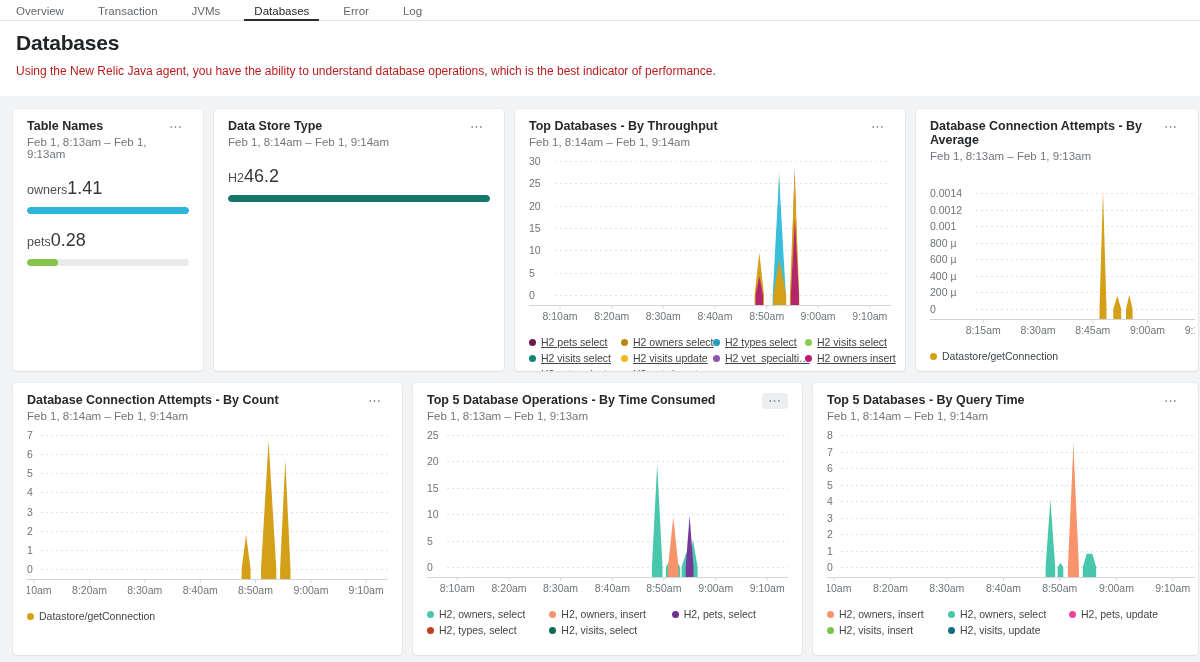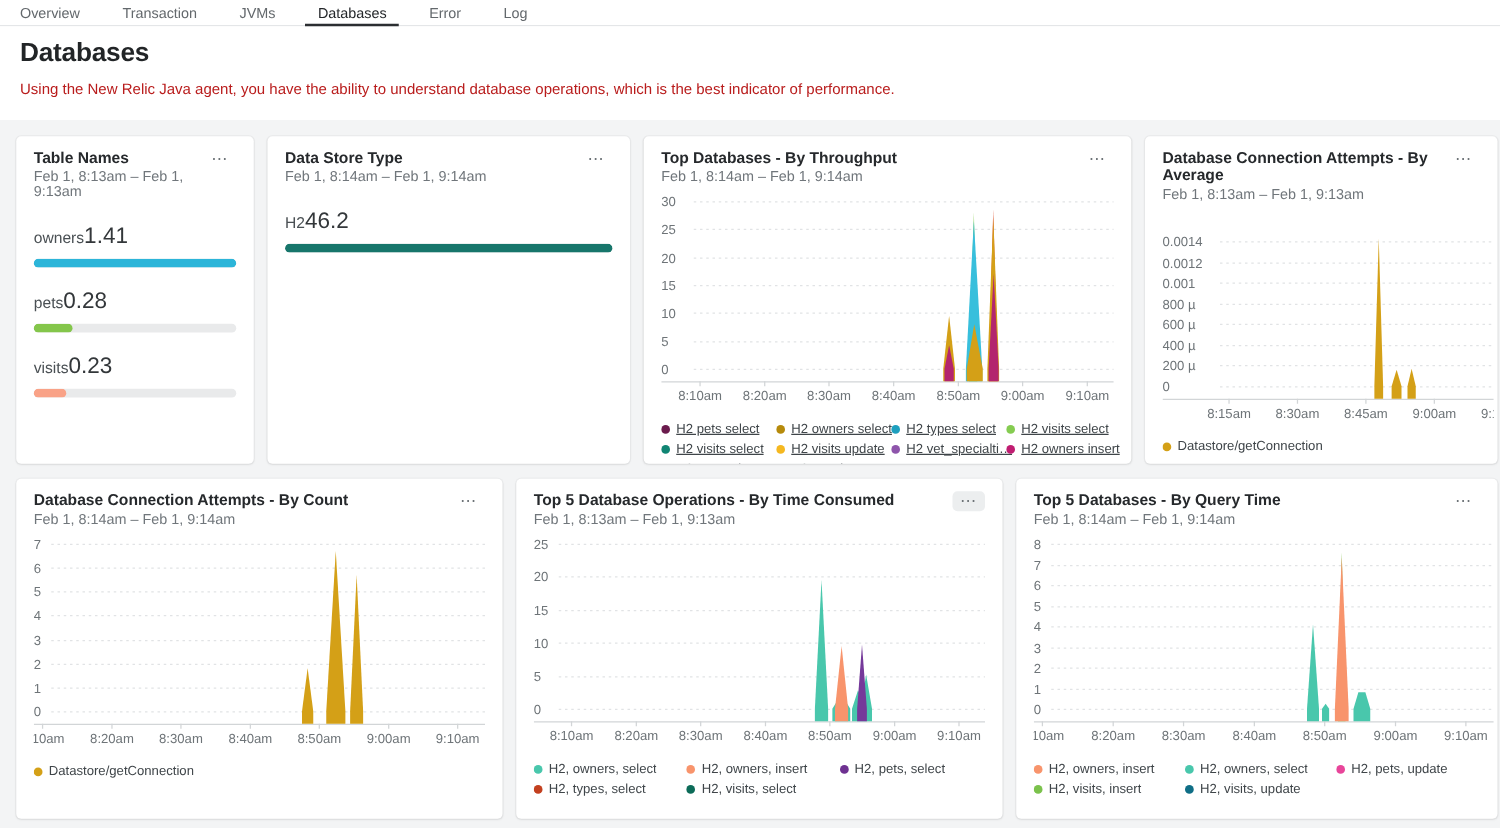--- a/index.html
+++ b/index.html
@@ -84,29 +84,20 @@
               <div class="bar-fill" style="width: 100%; background: rgb(44, 181, 217);"></div>
             </div>
           </div>
           <div class="bar-row">
             <div class="bar-row-top">
               <span class="bar-label">pets</span>
               <span class="bar-value">0.28</span>
             </div>
             <div class="bar-track">
               <div class="bar-fill" style="width: 19%; background: rgb(132, 198, 75);"></div>
-            </div>
-          </div>
-          <div class="bar-row">
-            <div class="bar-row-top">
-              <span class="bar-label">visits</span>
-              <span class="bar-value">0.23</span>
-            </div>
-            <div class="bar-track">
-              <div class="bar-fill" style="width: 16%; background: rgb(249, 162, 135);"></div>
             </div>
           </div>
         </div>
     </section>
 
     <section class="card">
       <div class="card-head">
         <div>
           <div class="card-title">Data Store Type</div>
           <div class="card-sub">Feb 1, 8:14am – Feb 1, 9:14am</div>

